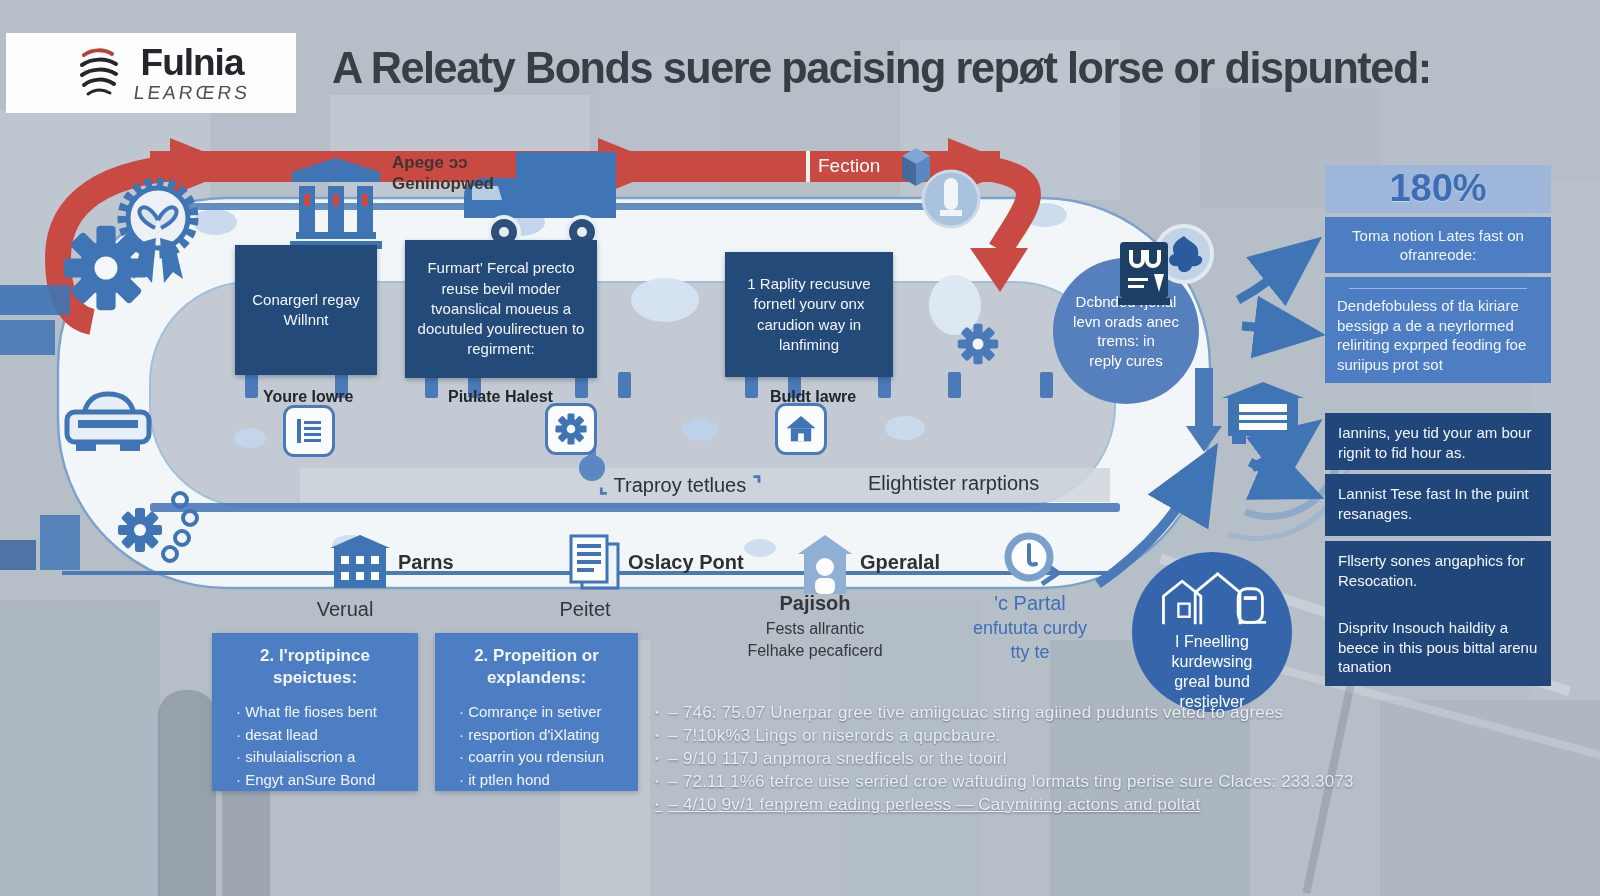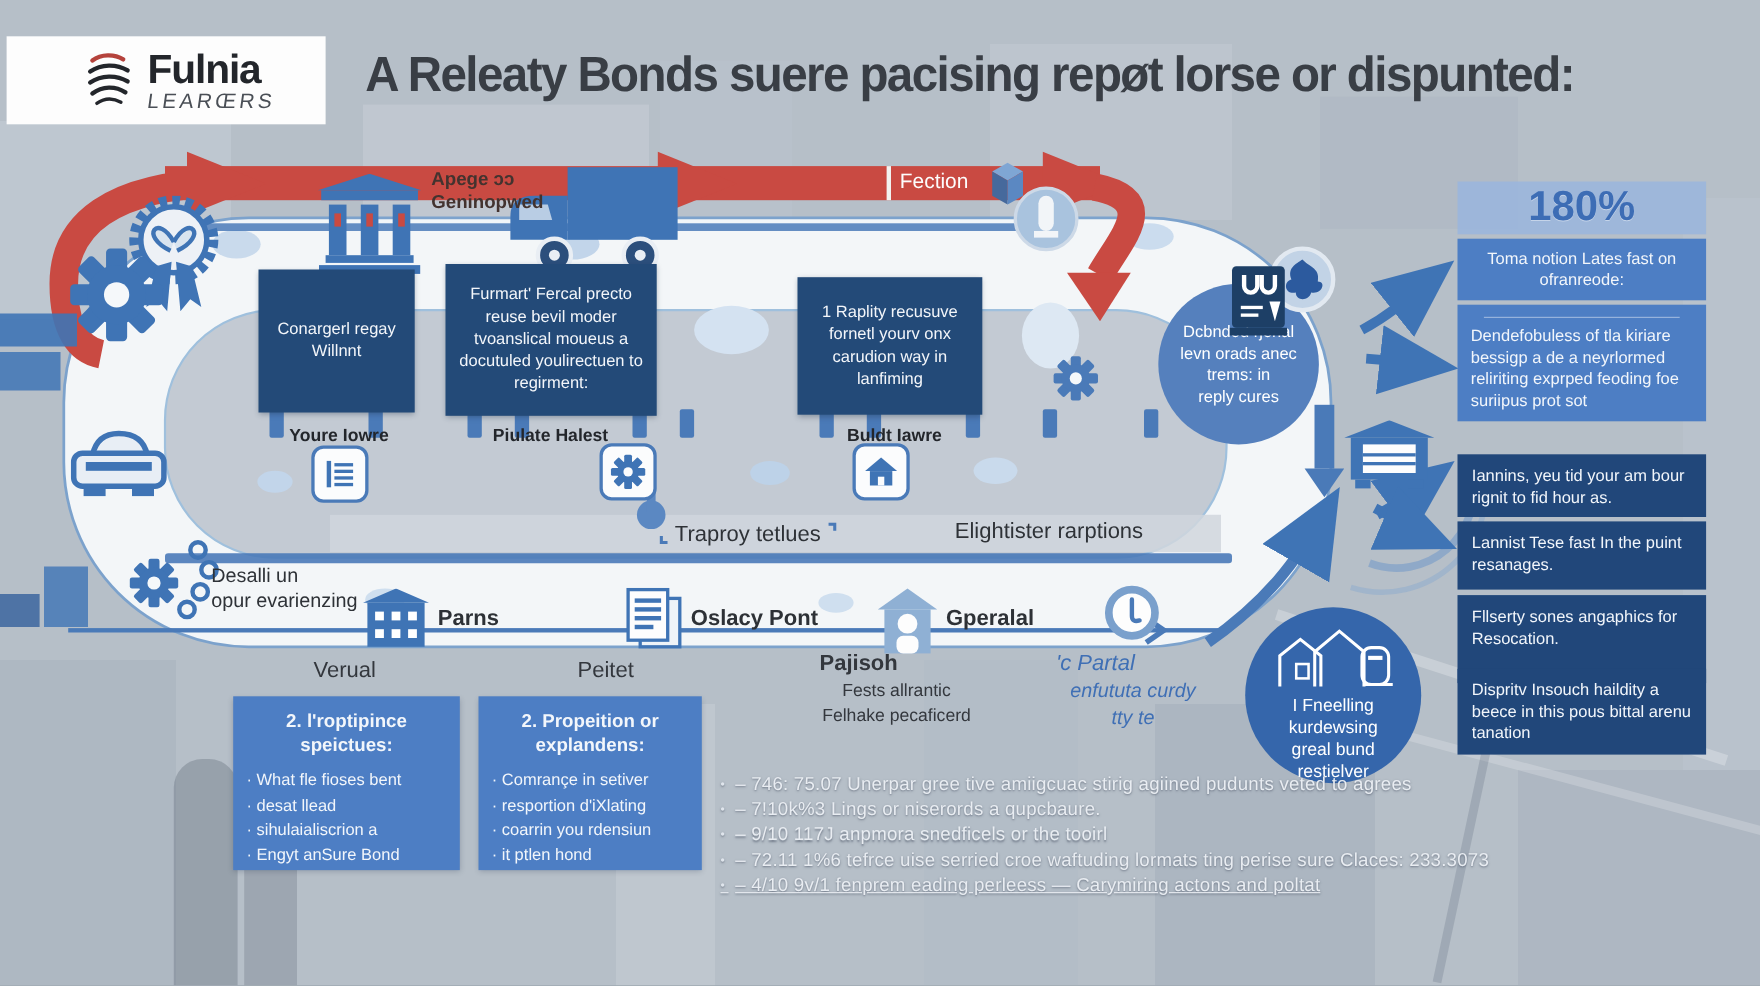--- a/index.html
+++ b/index.html
@@ -16,26 +16,26 @@
   
   .stage-box{background:#234a78;color:#f3f6fa;display:flex;align-items:center;justify-content:center;text-align:center;padding:10px 12px;box-sizing:border-box;font-size:15px;line-height:1.35;z-index:5;box-shadow:0 2px 5px rgba(30,45,70,.35);}
   .stage-label{color:#23262b;font-weight:bold;font-size:16px;z-index:5;white-space:nowrap;}
   .arrow-note{z-index:6;font-size:17px;font-weight:bold;color:#43332f;line-height:1.25;}
   .fection{z-index:6;color:#fdfdfd;font-size:19px;}
   .icon-square{position:absolute;width:46px;height:46px;background:#fbfcfd;border:3px solid #4a7ab8;border-radius:11px;display:flex;align-items:center;justify-content:center;z-index:5;}
   .mid-label{z-index:5;font-size:20px;color:#2e3237;white-space:nowrap;}
   .bracket{color:#4a7ab8;font-size:22px;font-weight:bold;}
   .side-note{z-index:5;font-size:18px;color:#2e3237;line-height:1.3;}
   .row-label{z-index:5;font-size:20px;font-weight:600;color:#2d3136;white-space:nowrap;}
-  .col-head{z-index:5;font-size:20px;color:#33373d;text-align:left;}
+  .col-head{z-index:5;font-size:20px;color:#33373d;text-align:center;}
   .col-lines{z-index:5;font-size:16px;color:#33373d;text-align:center;line-height:1.35;}
-  .col-blue{color:#3f6fb5;font-style:italic;}
+  .col-blue{color:#3f6fb5;}
   .list-box{position:absolute;background:#4d7ec4;color:#f2f6fb;z-index:5;padding:12px 12px;box-sizing:border-box;box-shadow:0 2px 5px rgba(30,45,70,.25);}
   .list-box h3{margin:0 0 10px 0;font-size:17px;text-align:center;line-height:1.3;}
-  .list-box ul{margin:0;padding:0;list-style:none;font-size:15px;line-height:1.5;}
+  .list-box ul{margin:12px;padding:0;list-style:none;font-size:15px;line-height:1.5;}
   .list-box li::before{content:"· ";}
   .footnote{z-index:5;font-size:17px;color:#e9edf2;text-shadow:0 1px 2px rgba(45,55,75,.55);white-space:nowrap;letter-spacing:.2px;}
   .footnote::before{content:"• ";font-size:11px;vertical-align:2px;margin-right:6px;color:#dfe5ec;}
   .circle{position:absolute;border-radius:50%;color:#fff;text-align:center;z-index:4;}
   .center-circle{left:1053px;top:258px;width:146px;height:146px;background:#5580bd;font-size:15px;line-height:1.3;display:flex;flex-direction:column;justify-content:center;}
   .bottom-circle{left:1132px;top:552px;width:160px;height:160px;background:#3566ab;font-size:16px;line-height:1.25;padding-top:0;box-sizing:border-box;display:flex;flex-direction:column;justify-content:flex-start;}
   
   .sb{position:absolute;left:1325px;width:226px;box-sizing:border-box;z-index:5;color:#f2f6fb;font-size:15px;line-height:1.3;}
   .sb-stat{top:165px;height:48px;background:rgba(155,182,219,.9);display:flex;align-items:center;justify-content:center;font-size:38px;font-weight:bold;color:#3d6db5;text-shadow:0 1px 0 rgba(255,255,255,.4);}
   .sb-mid{background:#4d7ec4;padding:9px 12px;}
@@ -142,21 +142,21 @@
   </svg>
 
   <div class="abs logo-box">
     <svg class="abs" style="left:68px;top:14px;" width="48" height="54" viewBox="0 0 48 54">
       <path d="M10,8 C18,2 30,2 38,7" fill="none" stroke="#b5433c" stroke-width="4" stroke-linecap="round"></path>
       <path d="M8,18 C18,11 32,11 42,17" fill="none" stroke="#23262b" stroke-width="4" stroke-linecap="round"></path>
       <path d="M8,28 C18,21 32,21 42,27" fill="none" stroke="#23262b" stroke-width="4" stroke-linecap="round"></path>
       <path d="M10,38 C19,31 31,31 40,37" fill="none" stroke="#23262b" stroke-width="4" stroke-linecap="round"></path>
       <path d="M14,47 C21,42 29,42 36,46" fill="none" stroke="#23262b" stroke-width="3" stroke-linecap="round"></path>
     </svg>
-    <div class="logo-text" style="margin-left:62px;">
+    <div class="logo-text" style="margin-left:62px;text-align:center;">
       <div class="logo-brand">Fulnia</div>
       <div class="logo-sub">LEARŒRS</div>
     </div>
   </div>
   <div class="abs page-title">A Releaty Bonds suere pacising repøt lorse or dispunted:</div>
 
   <div class="abs arrow-note" style="left:392px;top:152px;">
     <div>Apege ɔɔ</div>
     <div>Geninopwed</div>
   </div>
@@ -273,24 +273,20 @@
           <rect x="-5" y="-22" width="10" height="44" rx="2" transform="rotate(135)"></rect>
           <circle r="14"></circle>
           <circle r="6" fill="#f5f8fa"></circle>
         </g>
       </g>
     <circle cx="86" cy="18" r="7" fill="none" stroke="#3f74b5" stroke-width="4"></circle>
     <circle cx="96" cy="36" r="7" fill="none" stroke="#3f74b5" stroke-width="4"></circle>
     <circle cx="88" cy="56" r="7" fill="none" stroke="#3f74b5" stroke-width="4"></circle>
     <circle cx="76" cy="72" r="7" fill="none" stroke="#3f74b5" stroke-width="4"></circle>
   </svg>
-  <div class="abs side-note" style="left:192px;top:512px;">
-    <div>Desalli un</div>
-    <div>opur evarienzing</div>
-  </div>
 
   <svg class="abs" style="left:920px;top:168px;z-index:4;" width="62" height="62" viewBox="0 0 62 62">
     <circle cx="31" cy="31" r="28" fill="#a9c3de" stroke="#cdd9e7" stroke-width="3"></circle>
     <rect x="24" y="10" width="14" height="32" rx="7" fill="#f2f5f8"></rect>
     <rect x="20" y="42" width="22" height="6" fill="#f2f5f8"></rect>
   </svg>
   <svg class="abs" style="left:956px;top:322px;z-index:3;" width="44" height="44" viewBox="-24 -24 48 48">
     <g fill="#4a7ab8">
         <rect x="-5" y="-22" width="10" height="44" rx="2"></rect>
         <rect x="-5" y="-22" width="10" height="44" rx="2" transform="rotate(45)"></rect>

